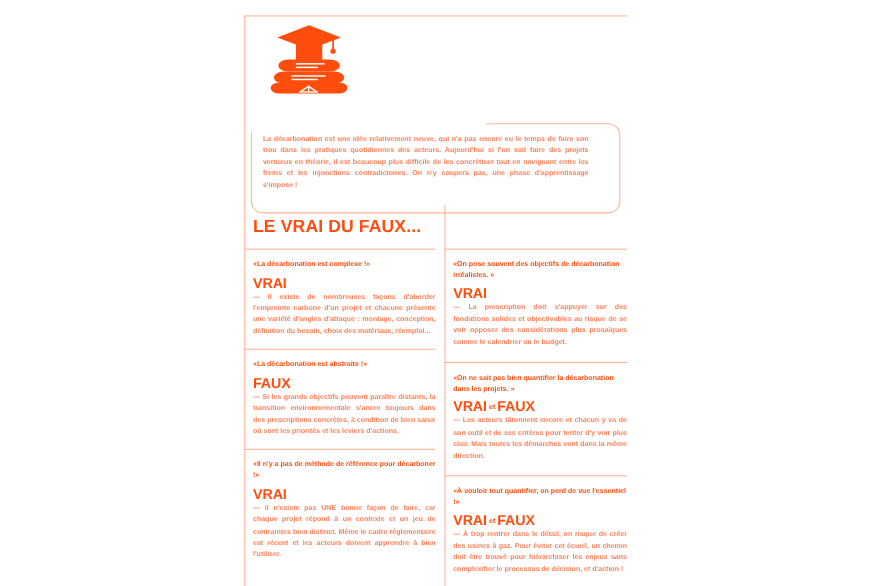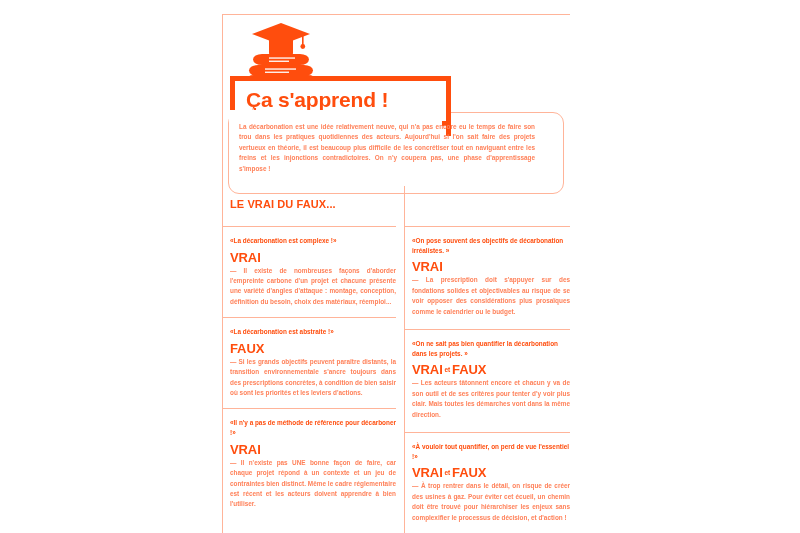--- a/index.html
+++ b/index.html
@@ -137,21 +137,21 @@
     line-height: 1.62;
     text-align: justify;
     color: #ff8159;
   }
 
   
   .section-head {
     position: absolute;
     left: 230px;
     top: 198px;
-    font-size: 11px;
+    font-size: 16px;
     font-weight: 700;
     letter-spacing: 0.1px;
     color: #ff4d0d;
     white-space: nowrap;
   }
 
   
   .col {
     position: absolute;
     box-sizing: border-box;
@@ -238,23 +238,20 @@
 
           <path d="M35 63.5 l7.5 -5 l7.5 5" fill="none" stroke="#ffffff" stroke-width="1.3"></path>
           <rect x="42" y="58" width="1.2" height="5.5" fill="#ffffff"></rect>
           <rect x="34" y="63" width="17" height="1.2" fill="#ffffff"></rect>
         </g>
       </svg>
     </div>
 
     <div class="intro-box"></div>
 
-    <div class="title-plate">
-      <div class="title-text">Ça s'apprend !</div>
-    </div>
     <div class="intro-mask"></div>
 
     <div class="intro-text">La décarbonation est une idée relativement neuve, qui n'a pas encore eu le temps de faire son trou dans les pratiques quotidiennes des acteurs. Aujourd'hui si l'on sait faire des projets vertueux en théorie, il est beaucoup plus difficile de les concrétiser tout en naviguant entre les freins et les injonctions contradictoires. On n'y coupera pas, une phase d'apprentissage s'impose !</div>
   </div>
 
   <div class="section-head">LE VRAI DU FAUX...</div>
 
   <div class="col col-left">
 
     <div class="entry">

